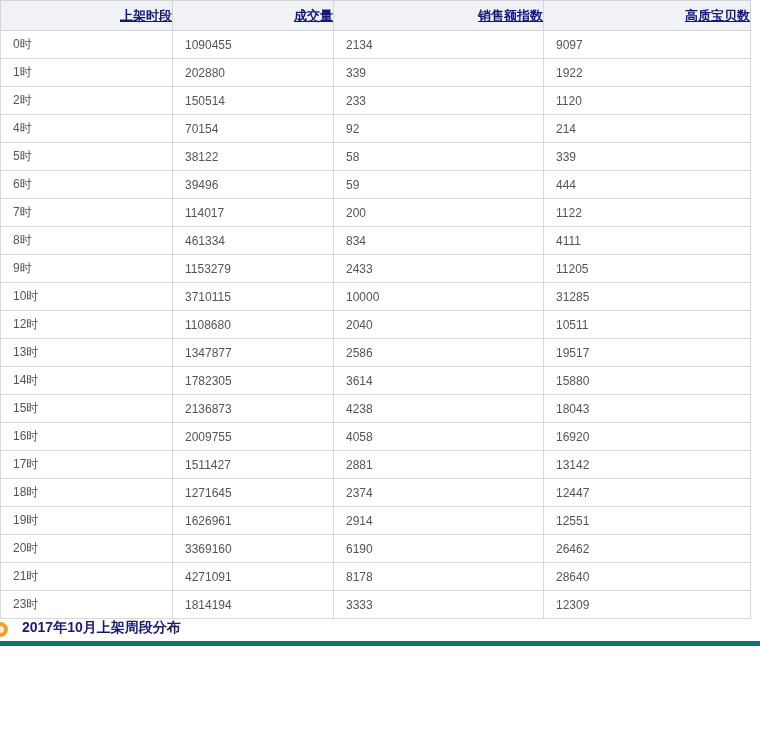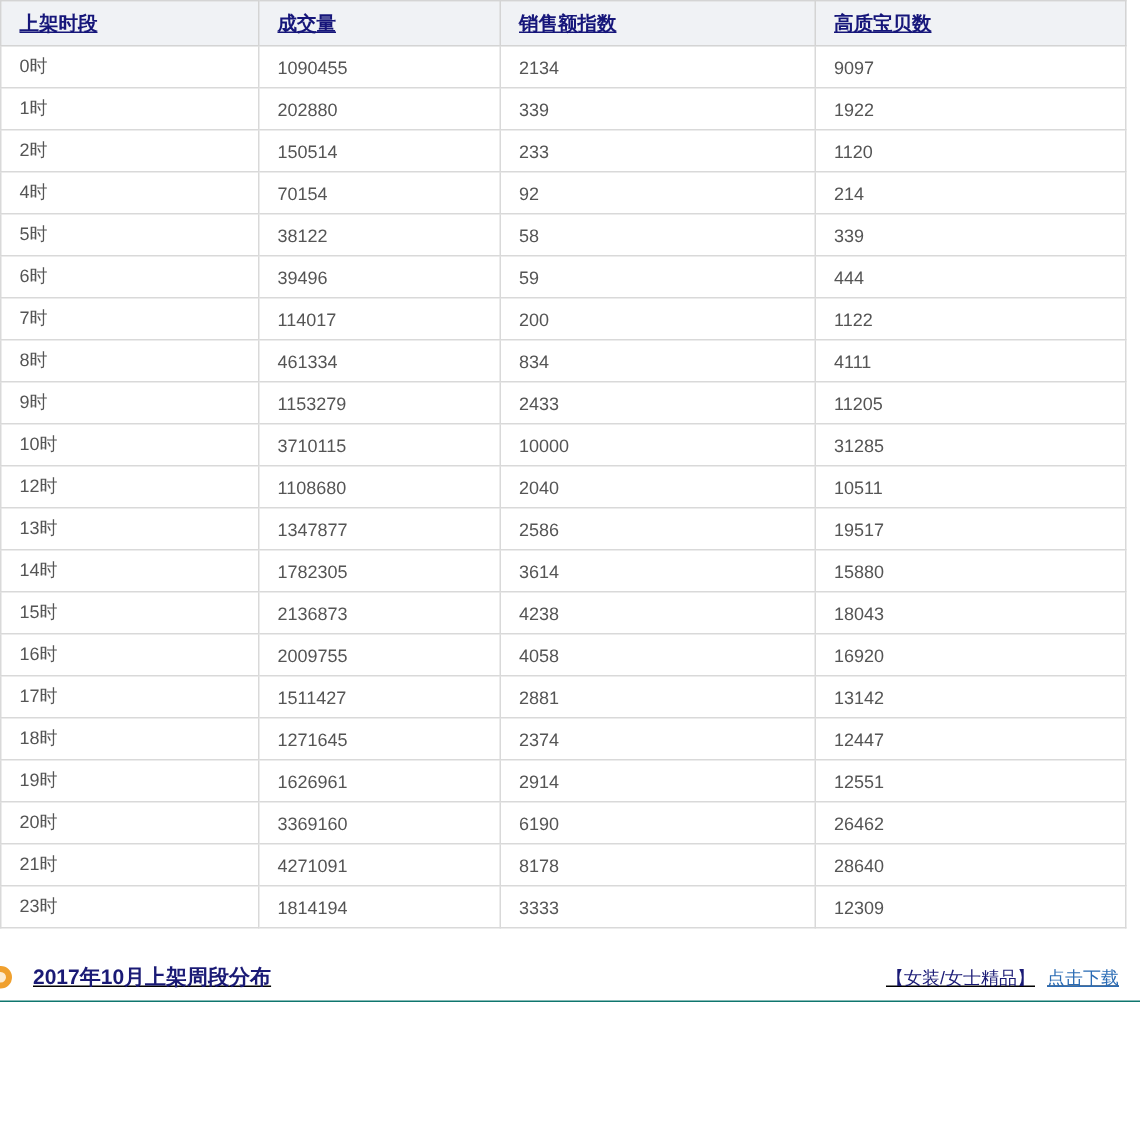--- a/index.html
+++ b/index.html
@@ -16,21 +16,21 @@
     table-layout: fixed;
   }
   table.data-table col.c1 { width: 172px; }
   table.data-table col.c2 { width: 161px; }
   table.data-table col.c3 { width: 210px; }
   table.data-table col.c4 { width: 207px; }
   table.data-table th {
     height: 30px;
     background: #f0f2f5;
     border: 1px solid #d4d4d4;
-    text-align: left;
+    text-align: right;
     padding-left: 12px;
     vertical-align: middle;
   }
   table.data-table th a {
     color: #16167a;
     font-size: 13px;
     font-weight: bold;
     text-decoration: underline;
     cursor: pointer;
   }
@@ -38,29 +38,27 @@
     height: 28px;
     border: 1px solid #d9d9d9;
     padding-left: 12px;
     vertical-align: middle;
     font-size: 12px;
     color: #555555;
     background: #ffffff;
   }
   
   .footer-bar {
-    margin-top: 22px;
     height: 27px;
-    border-bottom: 1px solid #0f766e;
+    border-bottom: 5px solid #0f766e;
     display: flex;
     align-items: center;
     justify-content: space-between;
     padding: 0 14px 4px 22px;
     position: relative;
-    text-decoration: underline;
   }
   .donut-icon {
     position: absolute;
     left: -7px;
     top: 3px;
     width: 15px;
     height: 15px;
     border-radius: 50%;
     border: 4px solid #f0a02e;
     background: #fdebd0;
@@ -235,17 +233,13 @@
         <td>1814194</td>
         <td>3333</td>
         <td>12309</td>
       </tr>
     </tbody>
 </table>
 
 <div class="footer-bar">
   <span class="donut-icon"></span>
   <span class="footer-title">2017年10月上架周段分布</span>
-  <span class="footer-right">
-    <span class="footer-category">【女装/女士精品】</span>
-    <a class="download-link">点击下载</a>
-  </span>
 </div>
 
 </body></html>

